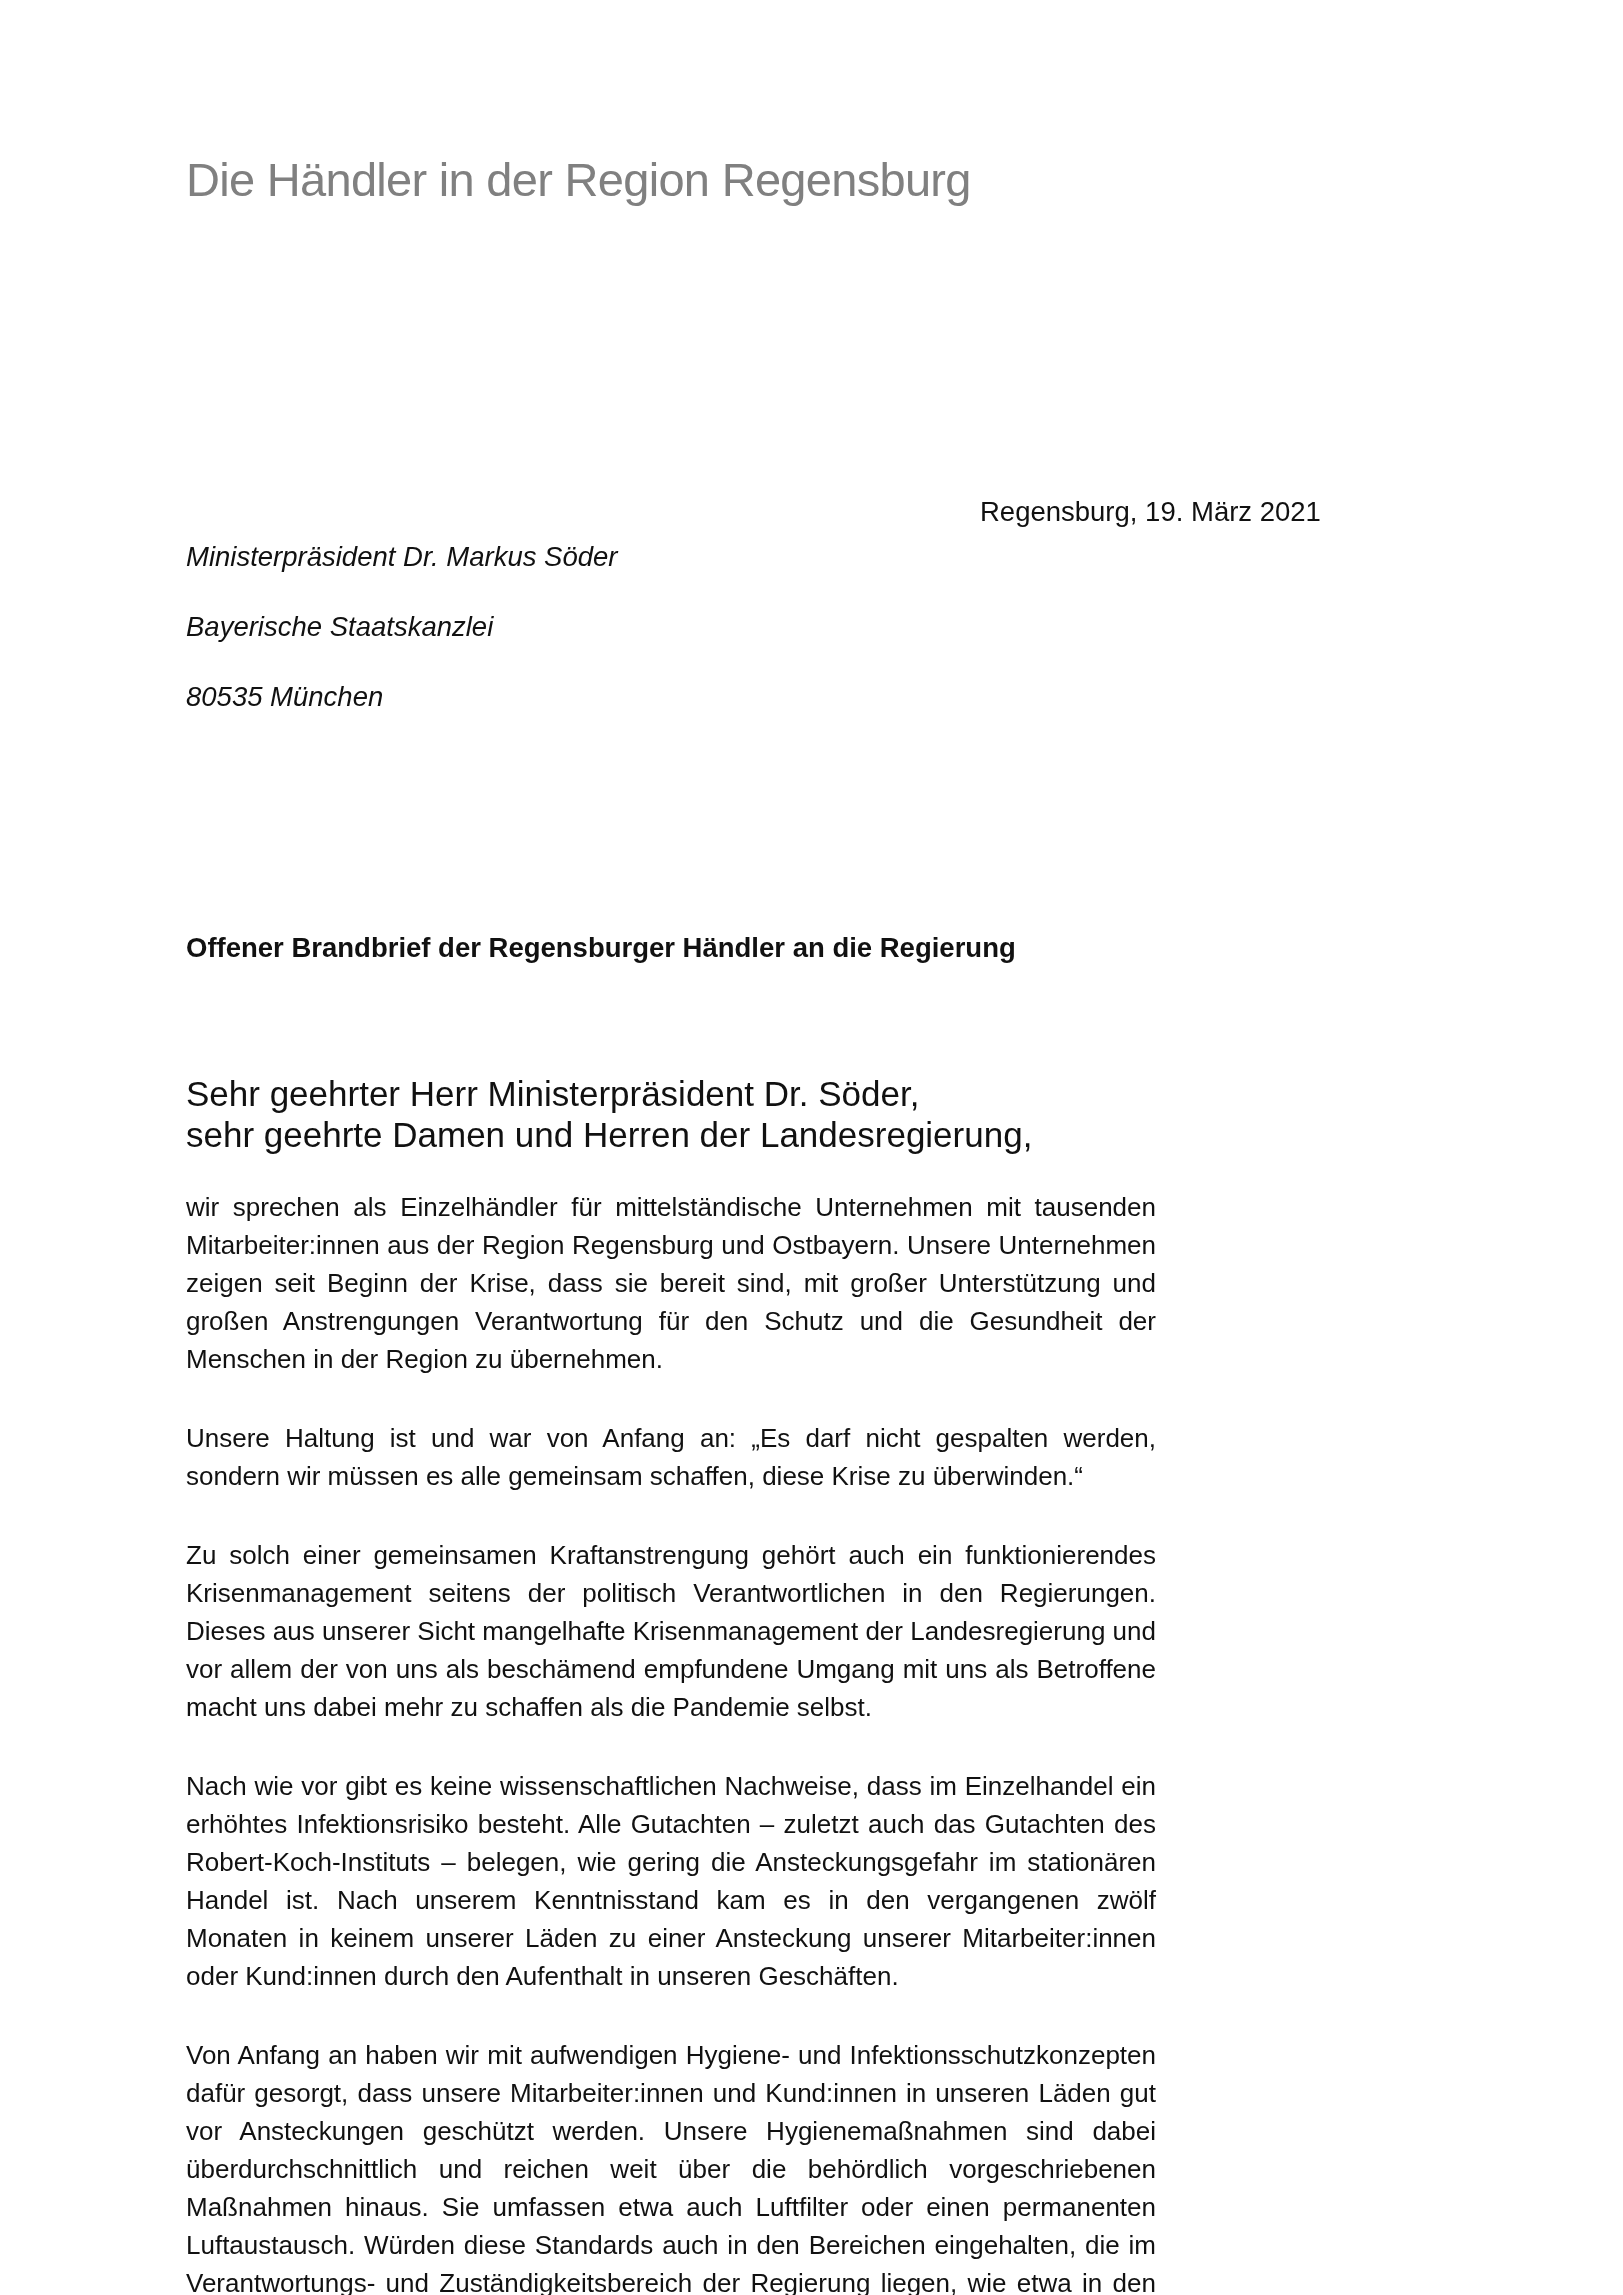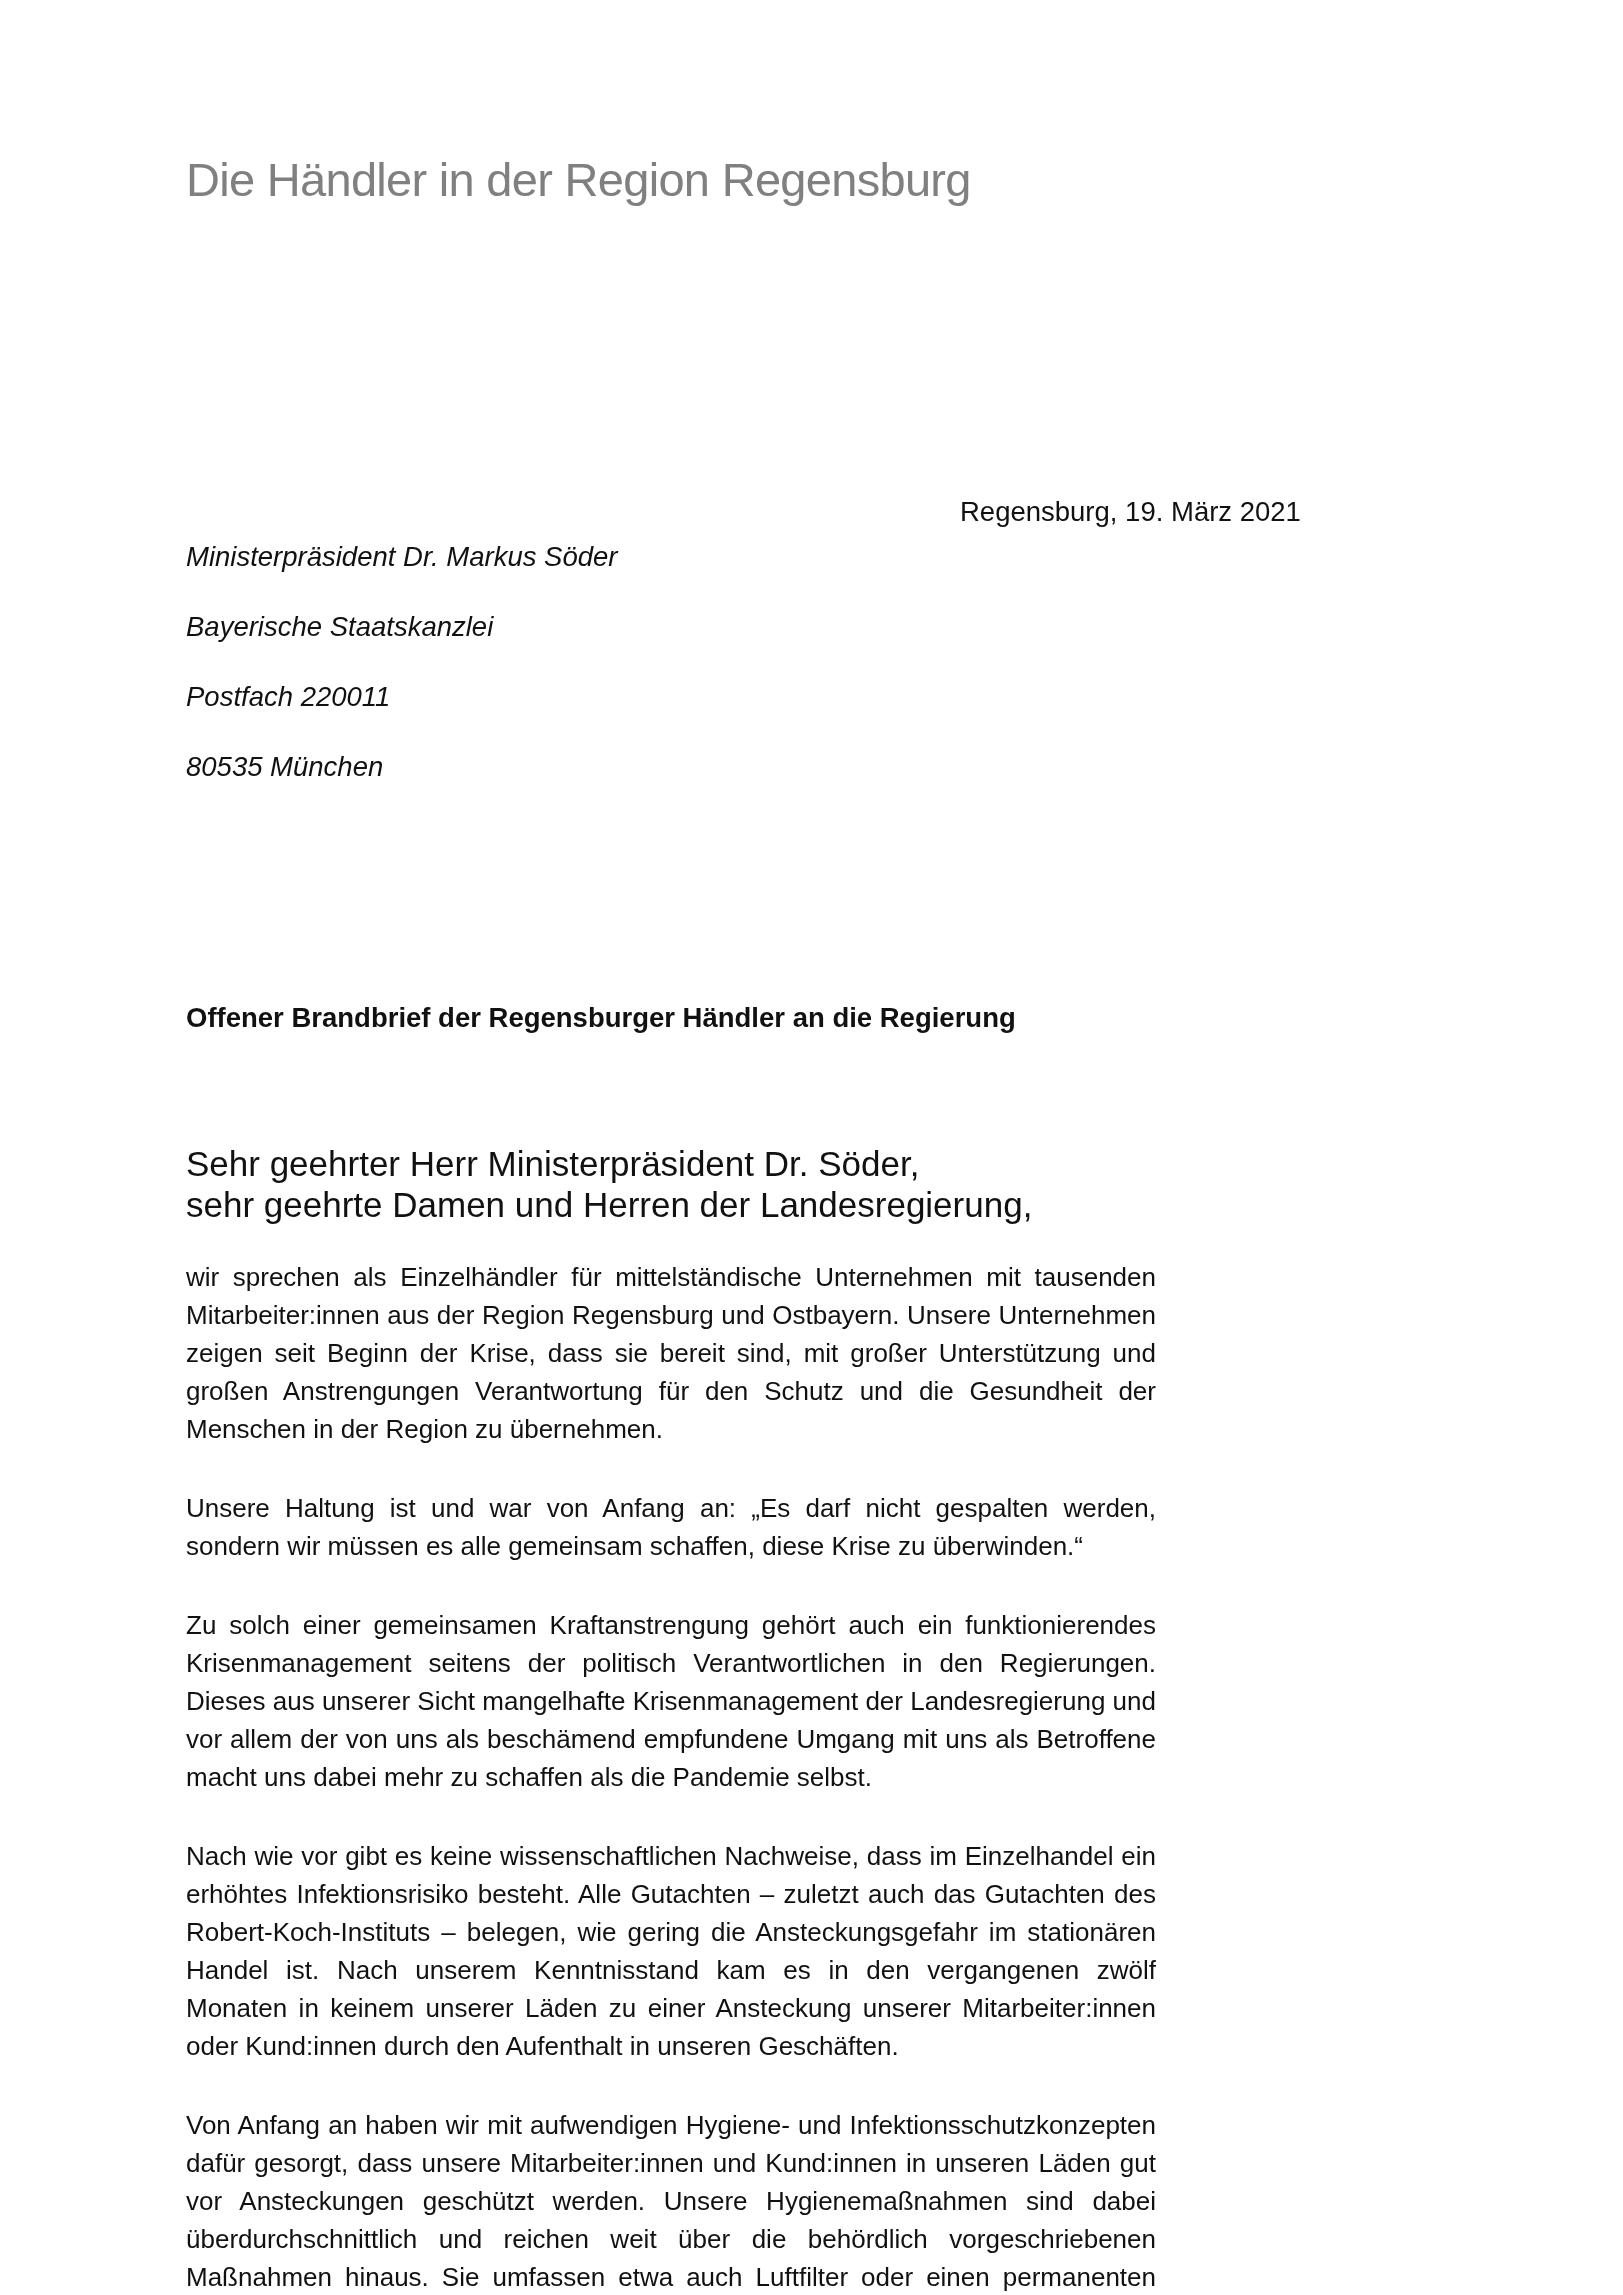--- a/index.html
+++ b/index.html
@@ -32,21 +32,21 @@
     margin-top: 296px;
   }
   .address {
     font-size: 27.5px;
     line-height: 35px;
     white-space: pre-line;
     font-style: italic;
   }
   .date-line {
     position: absolute;
-    left: 774px;
+    left: 794px;
     top: -10.5px;
     font-size: 27.5px;
     line-height: 35px;
     white-space: nowrap;
   }
   .subject {
     margin: 181px 0 0 0;
     font-size: 27.5px;
     line-height: 35px;
     font-weight: 700;
@@ -70,21 +70,20 @@
 <body>
 
 <div class="page">
 
   <h1 class="doc-title" style="color: rgb(128, 128, 128);">Die Händler in der Region Regensburg</h1>
 
   <div class="addr-row">
     <div class="address">
       <div>Ministerpräsident Dr. Markus Söder</div>
       <div>Bayerische Staatskanzlei</div>
-      <div>Postfach 220011</div>
       <div>80535 München</div>
     </div>
     <div class="date-line">Regensburg, 19. März 2021</div>
   </div>
 
   <p class="subject">Offener Brandbrief der Regensburger Händler an die Regierung</p>
 
   <div class="salutation">
     <div>Sehr geehrter Herr Ministerpräsident Dr. Söder,</div>
     <div>sehr geehrte Damen und Herren der Landesregierung,</div>

